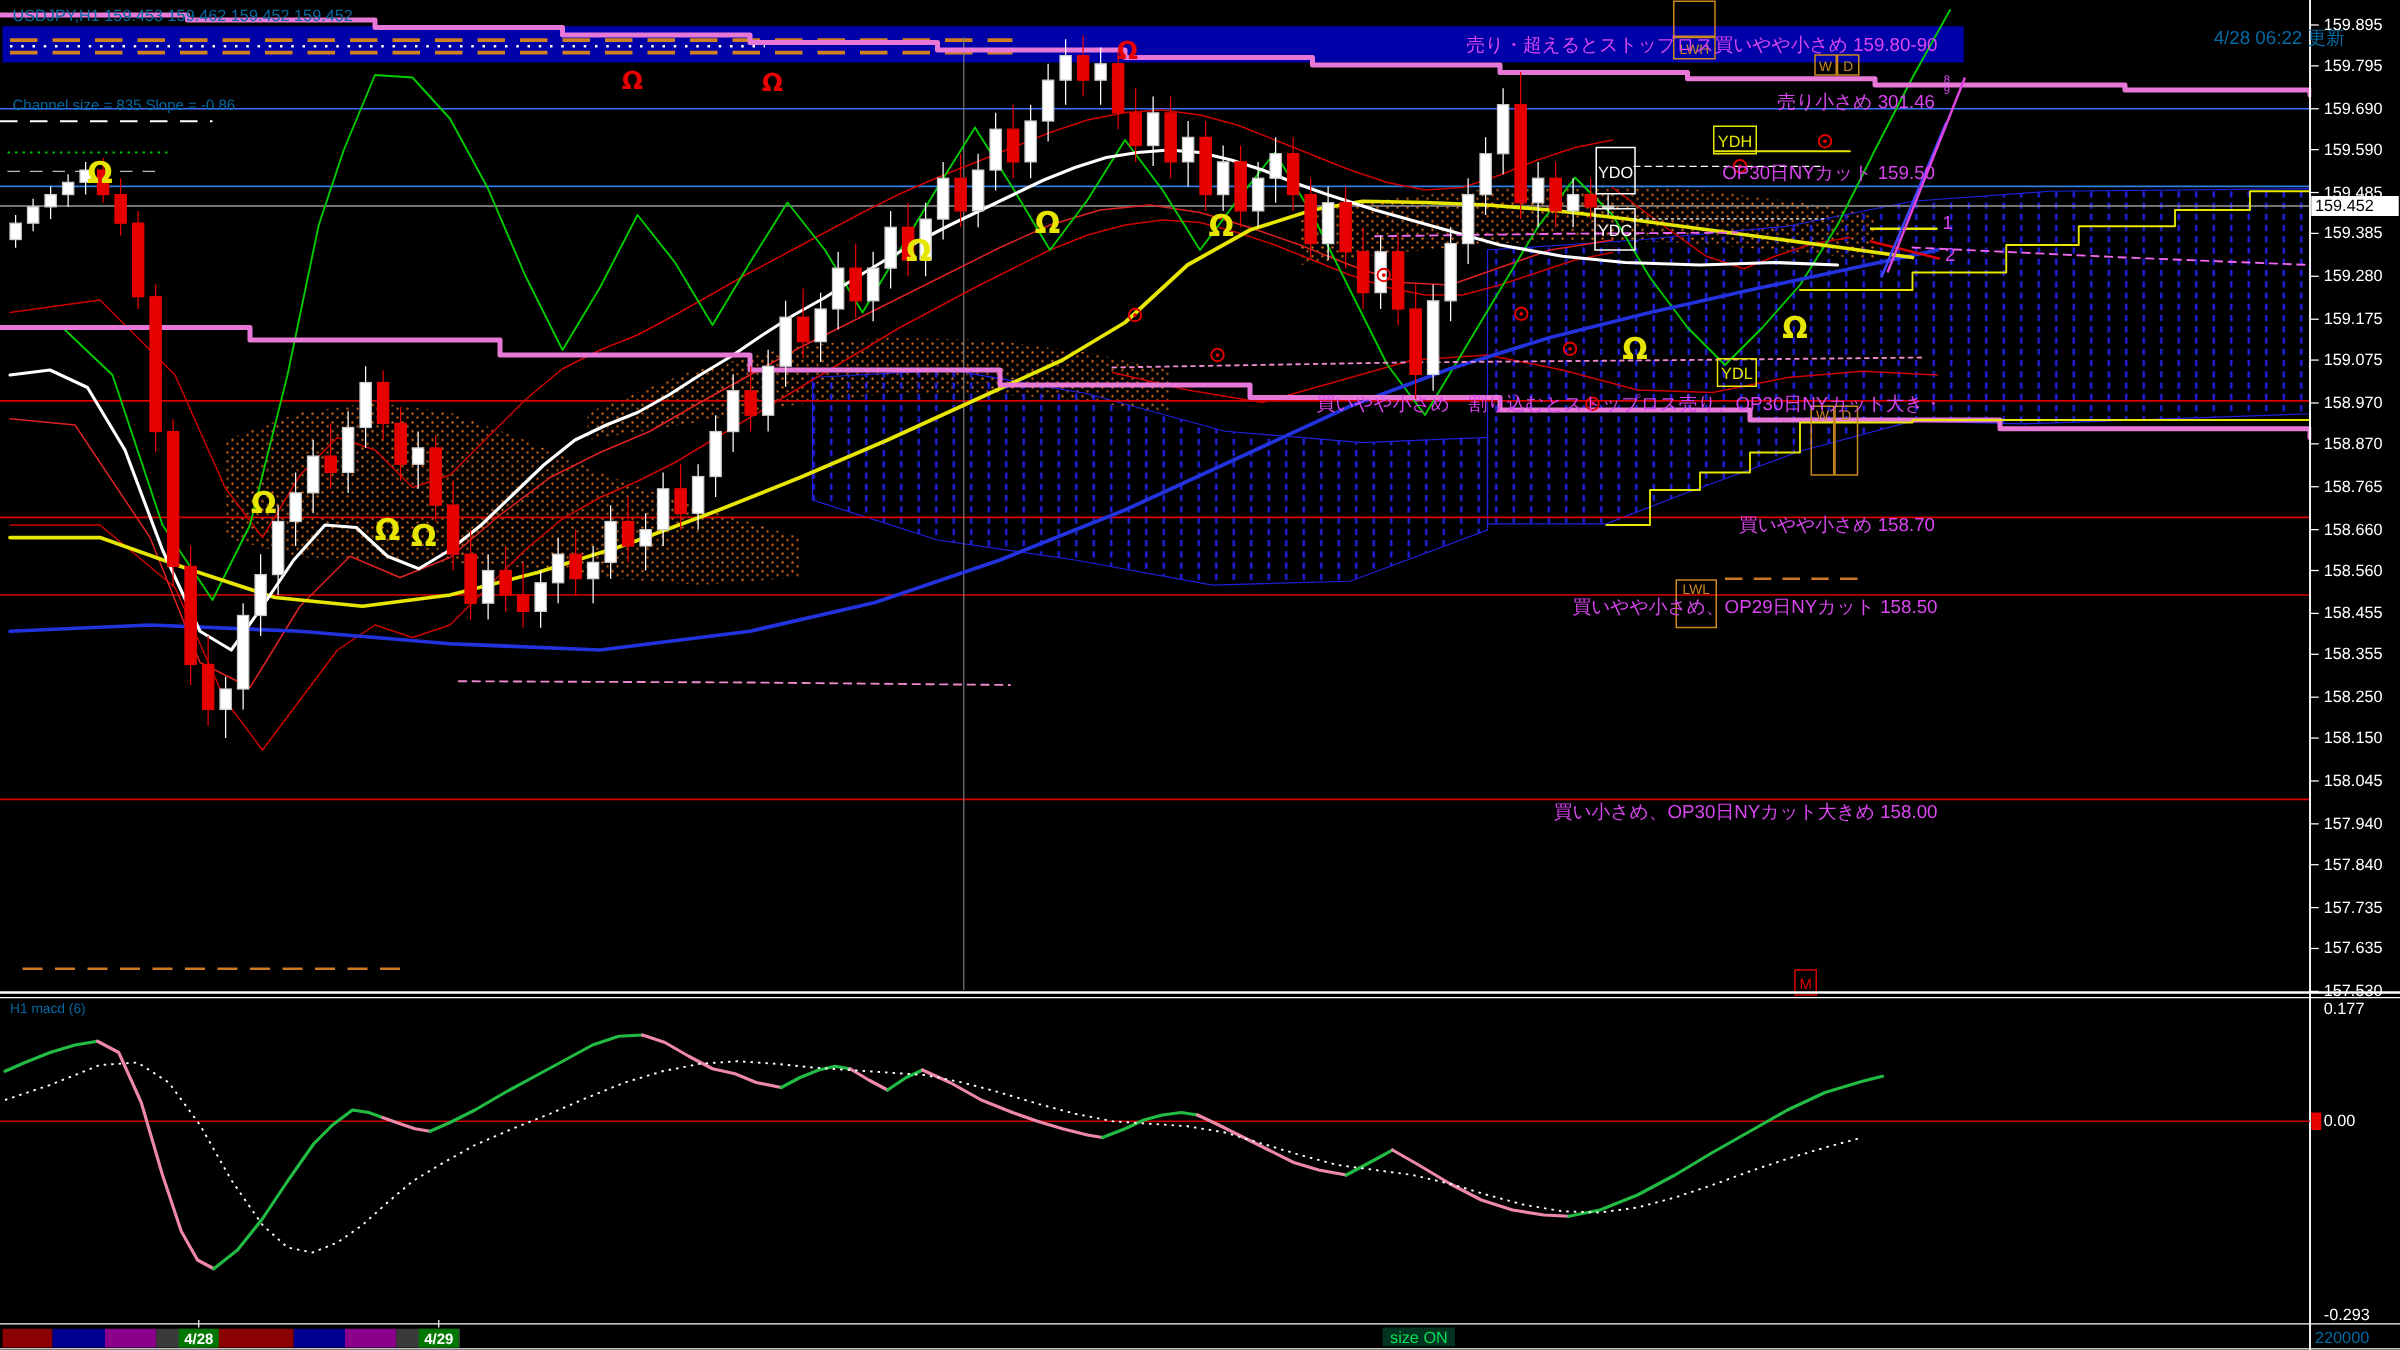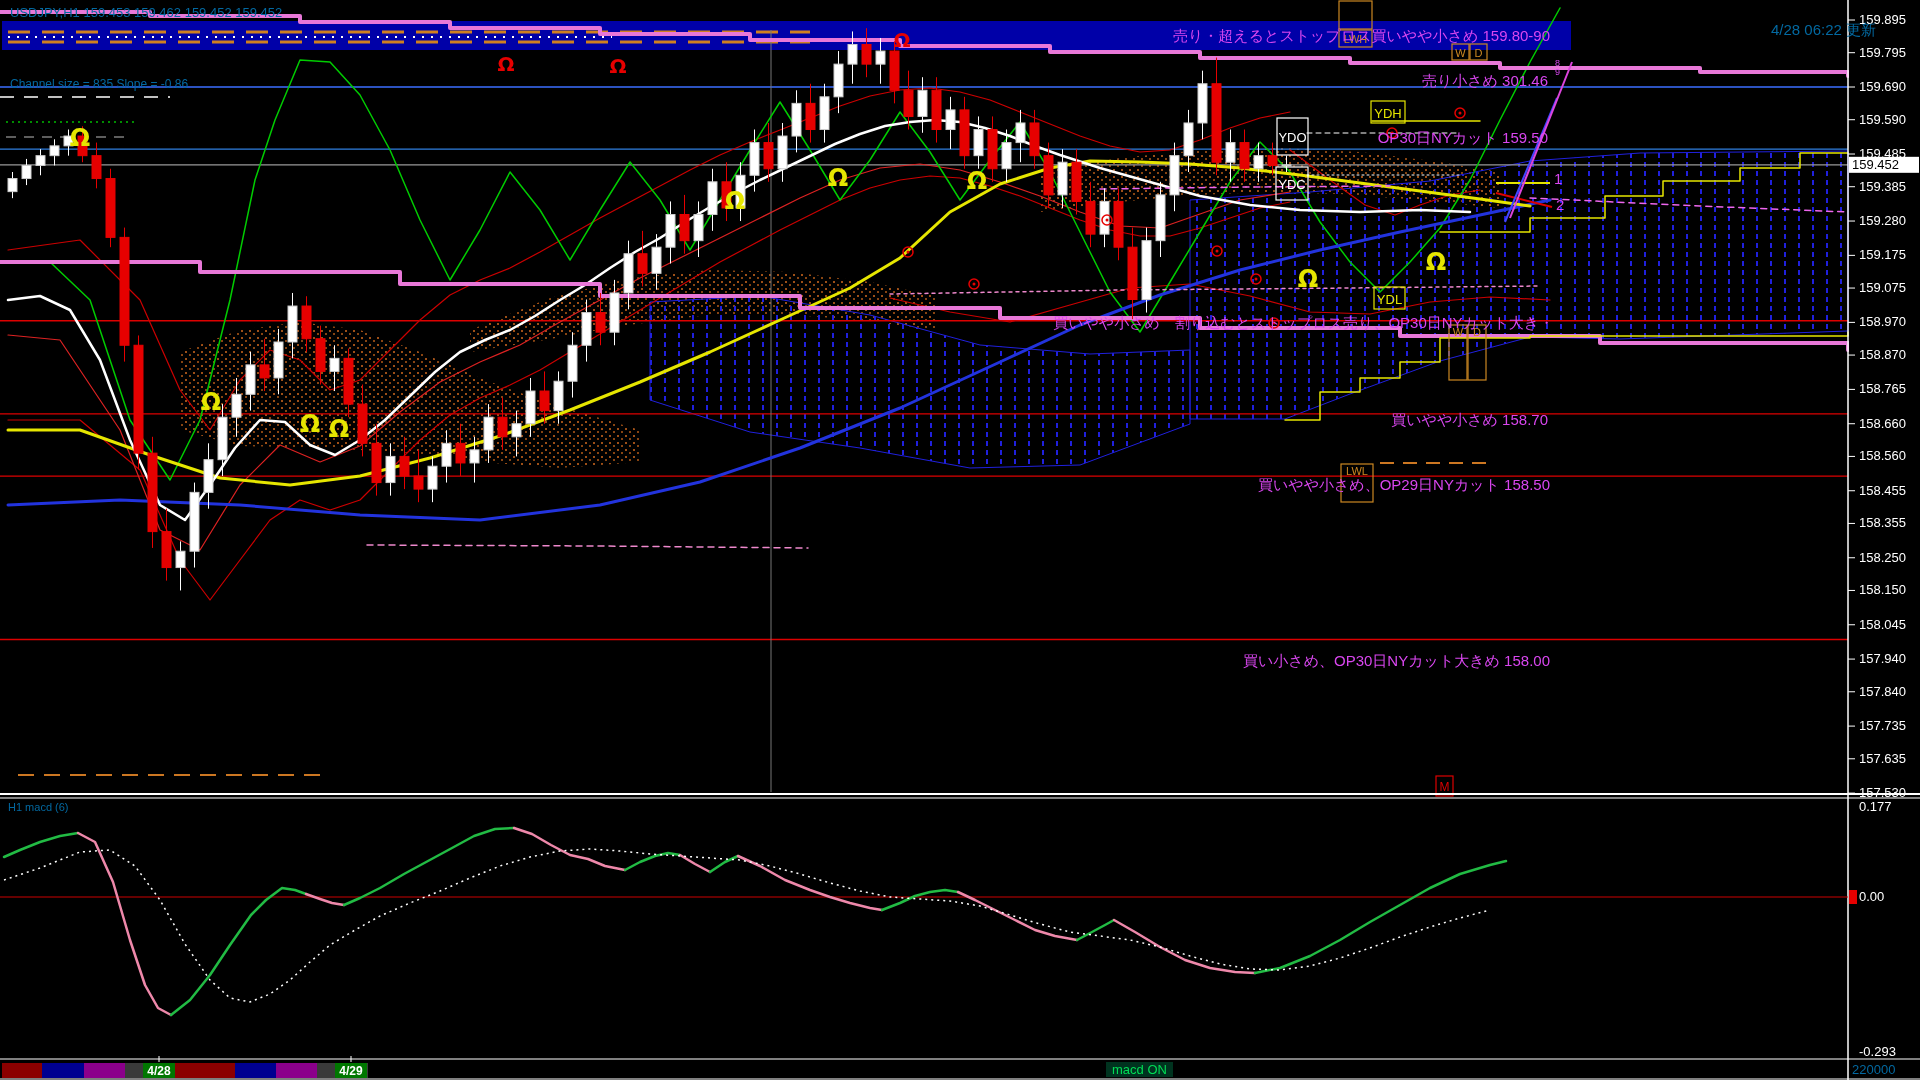--- a/index.html
+++ b/index.html
@@ -401,28 +401,28 @@
       <line x1="159" y1="1056" x2="159" y2="1062" stroke="#fff" stroke-width="1"></line>
       <rect x="335" y="1063" width="32" height="15" fill="#007700"></rect>
       <text x="351" y="1075" fill="#fff" font-size="12" font-weight="bold" text-anchor="middle" font-family="&quot;Liberation Sans&quot;,sans-serif">4/29</text>
       <line x1="351" y1="1056" x2="351" y2="1062" stroke="#fff" stroke-width="1"></line>
     </svg>
 
   <div class="overlay-text" id="symbol-title">USDJPY,H1  159.453 159.462 159.452 159.452</div>
   <div class="overlay-text" id="updated-clock">4/28 06:22 更新</div>
   <div class="overlay-text" id="channel-label">Channel size = 835 Slope = -0.86</div>
   <div class="overlay-text" id="macd-label">H1  macd (6)</div>
-  <div class="overlay-text" id="macd-toggle">macd ON</div>
+  <div class="overlay-text" id="macd-toggle">size ON</div>
   <div class="overlay-text" id="volume-label">220000</div>
   <div id="annotations">
       <div class="ann" style="right: 370px; top: 27px;">売り・超えるとストップロス買いやや小さめ 159.80-90</div>
       <div class="ann" style="right: 372px; top: 72px;">売り小さめ 301.46</div>
       <div class="ann" style="right: 372px; top: 129px;">OP30日NYカット 159.50</div>
       <div class="ann" style="right: 366px; top: 314px;">買いやや小さめ　割り込むとストップロス売り、OP30日NYカット大き・</div>
       <div class="ann" style="right: 372px; top: 411px;">買いやや小さめ 158.70</div>
       <div class="ann" style="right: 370px; top: 476px;">買いやや小さめ、OP29日NYカット 158.50</div>
-      <div class="ann" style="right: 370px; top: 640px; margin-top: 12px;">買い小さめ、OP30日NYカット大きめ 158.00</div>
+      <div class="ann" style="right: 370px; top: 640px;">買い小さめ、OP30日NYカット大きめ 158.00</div>
       <div class="ann" style="left: 1554px; top: 170px;">1</div>
       <div class="ann" style="left: 1556px; top: 196px;">2</div>
       <div class="ann" style="left: 1555px; top: 58px; font-size: 9px;">8</div>
       <div class="ann" style="left: 1555px; top: 67px; font-size: 9px;">9</div>
     </div>
 </div>
 
 </body></html>

